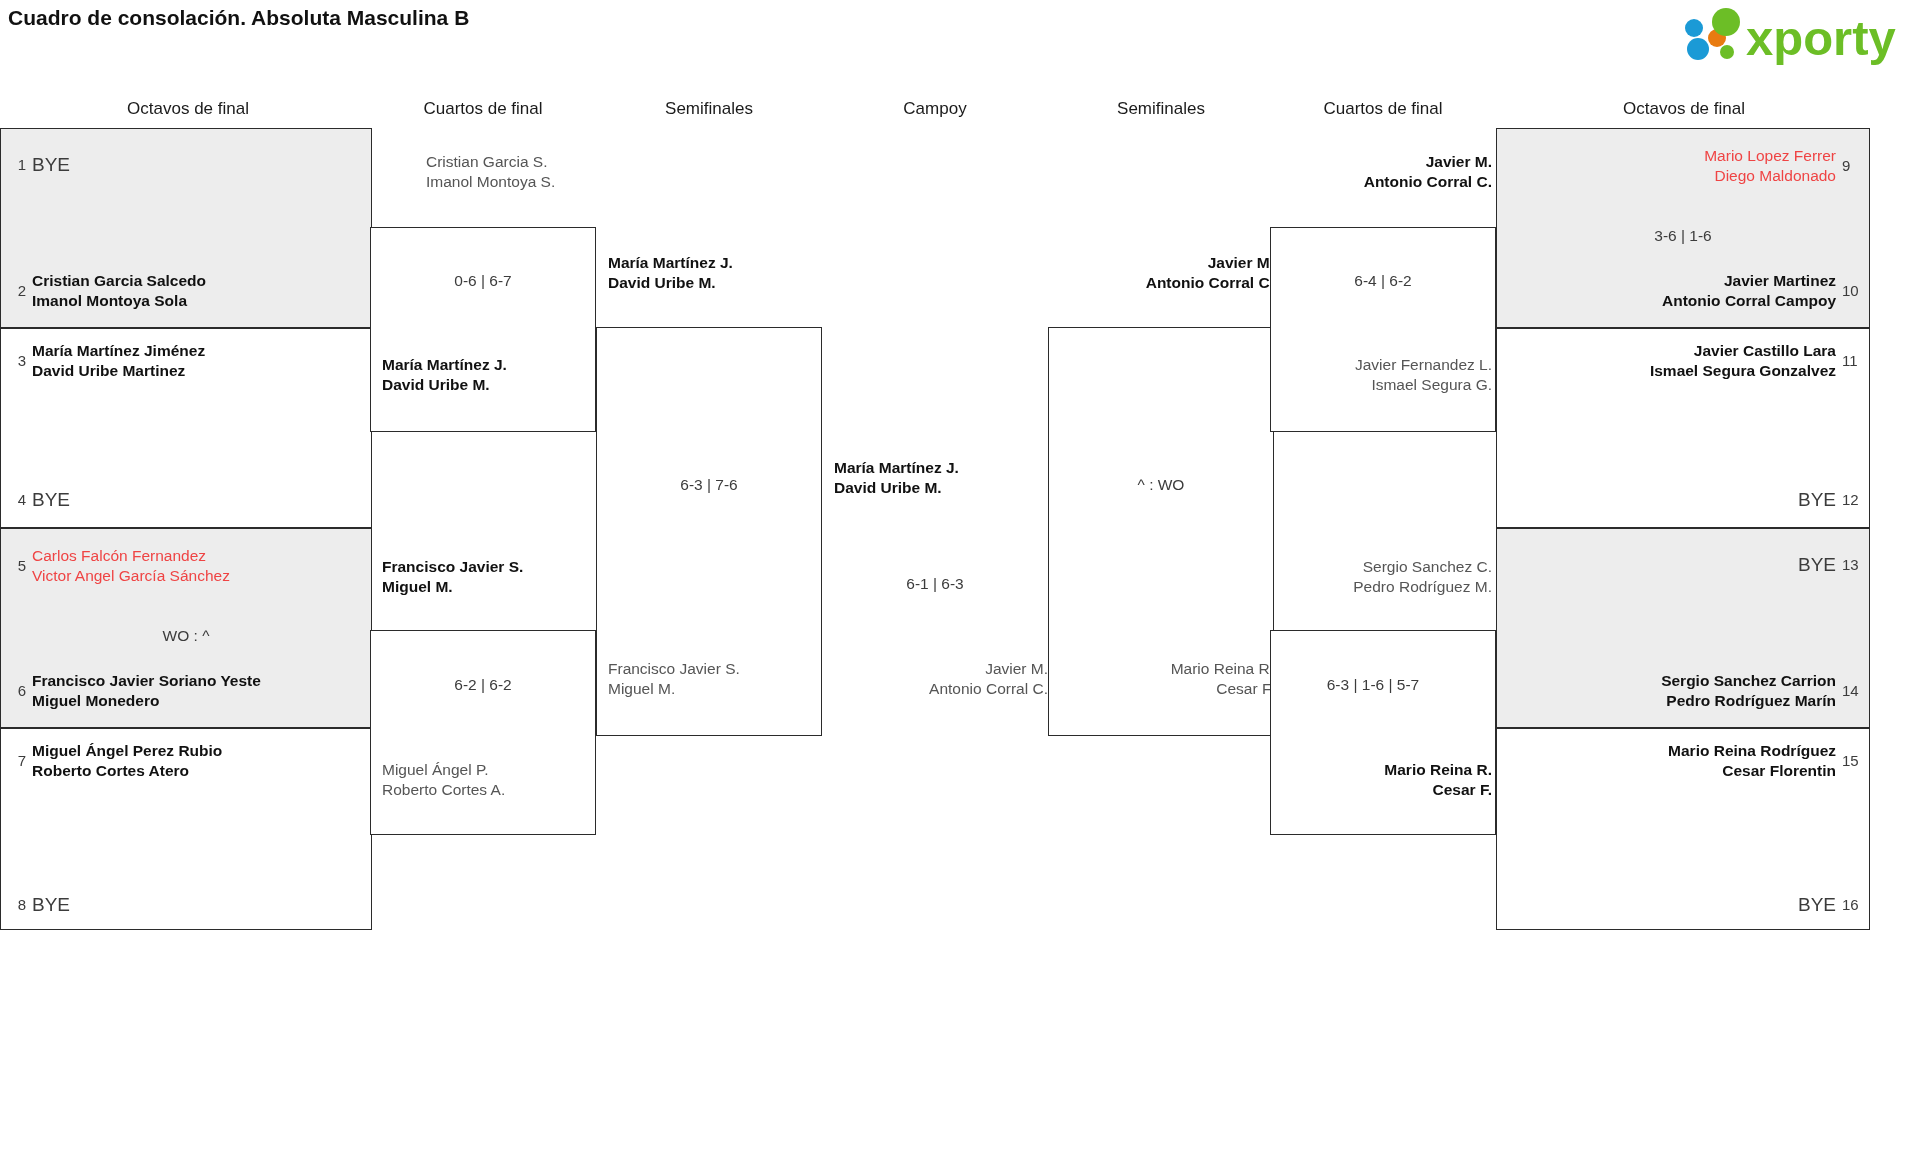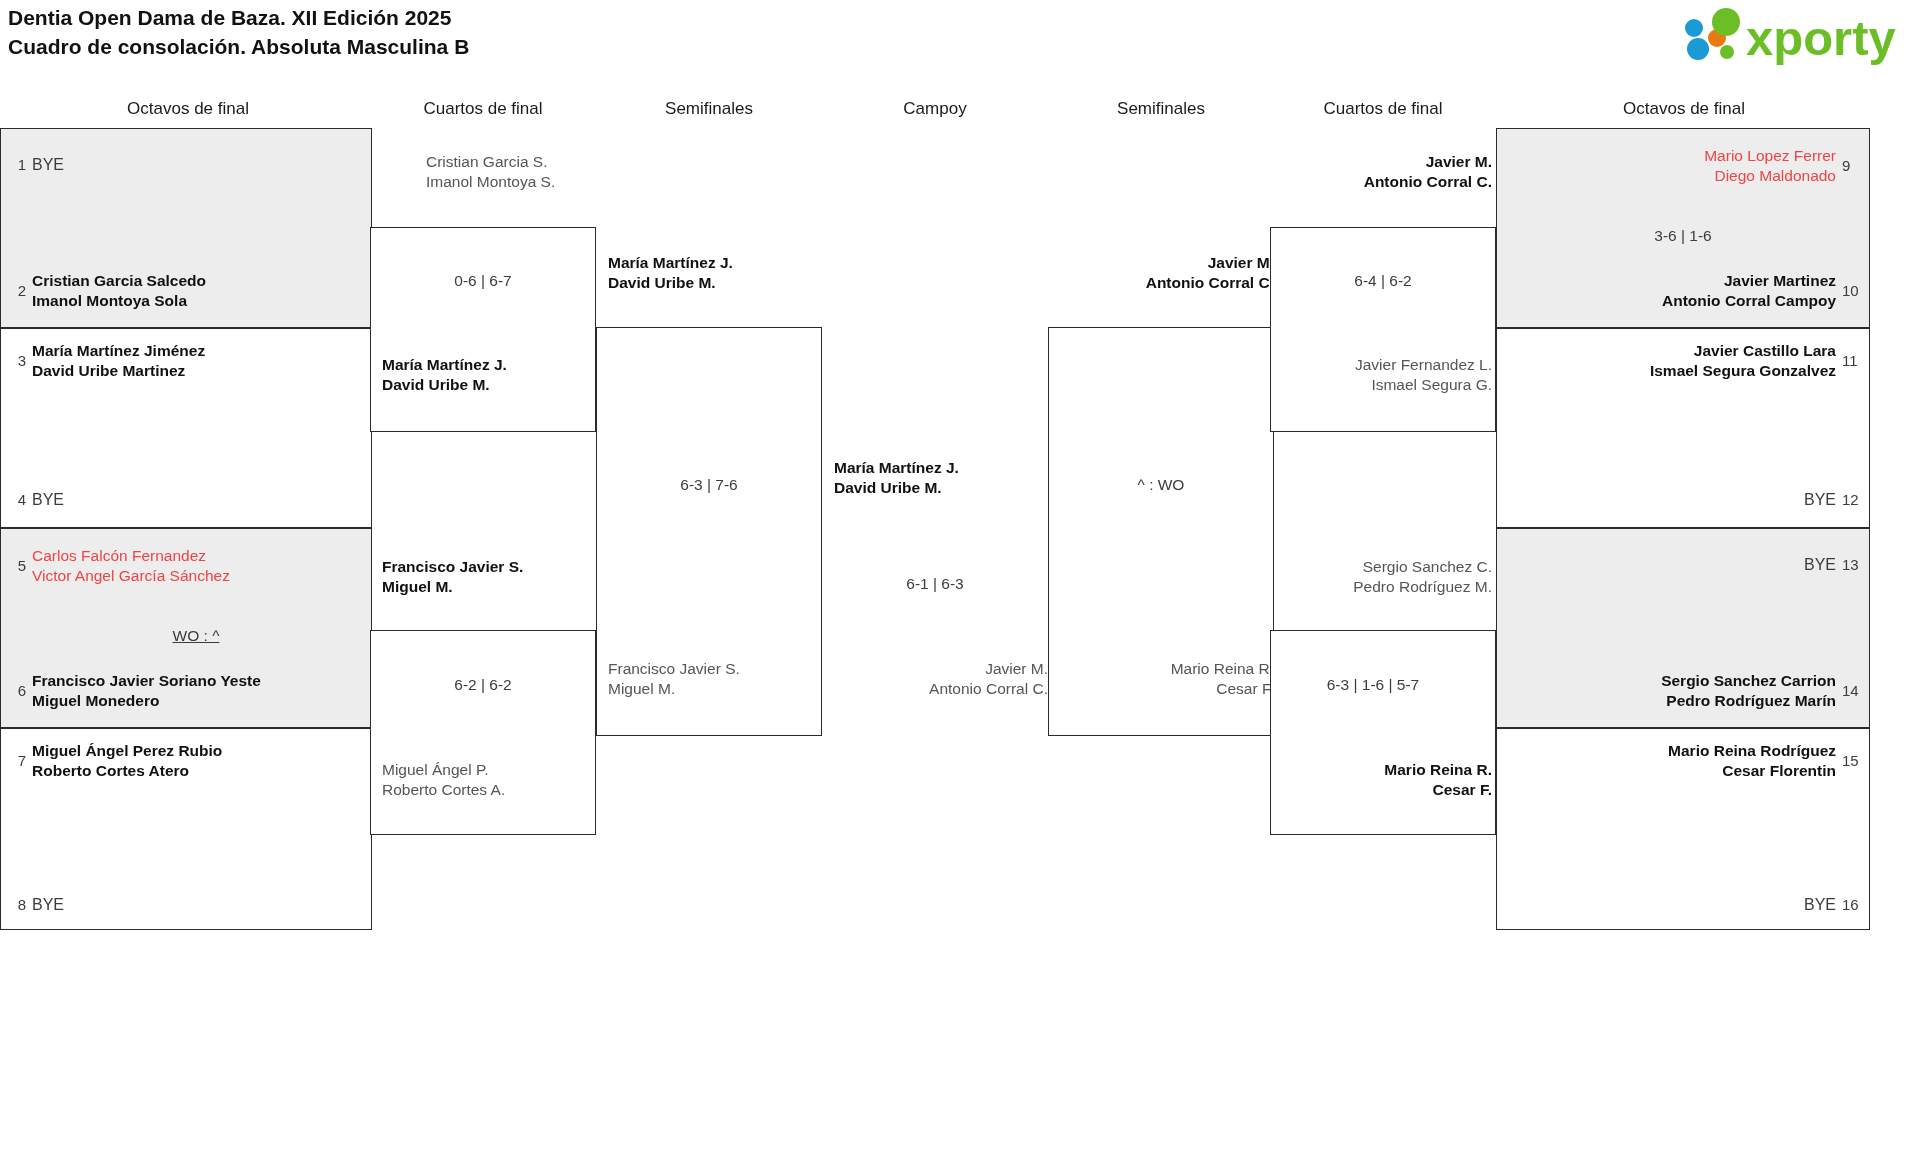--- a/index.html
+++ b/index.html
@@ -25,21 +25,21 @@
 
   
   .slot{position:absolute;box-sizing:border-box;display:flex;align-items:center;}
   .seed{
     font-size:15px;color:#3c3c3c;width:26px;flex:0 0 26px;text-align:right;
     line-height:1.25;
   }
   .names{font-size:15.5px;line-height:1.26;padding:0 6px;}
   .names.win{font-weight:bold;color:#111;}
   .names.lose{font-weight:normal;color:#ef4444;}
-  .names.bye{font-weight:normal;color:#3c3c3c;font-size:16px;}
+  .names.bye{font-weight:normal;color:#3c3c3c;font-size:19px;}
 
   
   .slot.r{flex-direction:row-reverse;}
   .slot.r .seed{text-align:left;}
   .slot.r .names{text-align:right;}
 
   
   .score{
     position:absolute;font-size:15.5px;color:#3c3c3c;text-align:center;width:100%;
     left:0;
@@ -48,21 +48,20 @@
   
   .adv{position:absolute;font-size:15.5px;line-height:1.26;white-space:nowrap;}
   .adv.win{font-weight:bold;color:#111;}
   .adv.lose{font-weight:normal;color:#555;}
   .adv.r{text-align:right;}
 </style>
 </head>
 <body>
 
 <div class="abs" id="title">
-  <div>Dentia Open Dama de Baza. XII Edición 2025</div>
   <div>Cuadro de consolación. Absoluta Masculina B</div>
 </div>
 
 <div class="abs" id="logo">
   <svg width="230" height="62" viewBox="0 0 230 62">
     <circle cx="22" cy="22" r="9" fill="#1b9ad6"></circle>
     <circle cx="26" cy="43" r="11" fill="#1b9ad6"></circle>
     <circle cx="45" cy="32" r="9" fill="#e87b10"></circle>
     <circle cx="54" cy="16" r="14" fill="#6cbe26"></circle>
     <circle cx="55" cy="46" r="7" fill="#6cbe26"></circle>
@@ -109,21 +108,21 @@
 </div>
 
 <div class="abs box shade" style="left:0px;top:528px;width:372px;height:200px;"></div>
 <div class="slot" style="left:0px;top:545px;width:372px;height:42px;">
   <span class="seed">5</span>
   <span class="names lose">
     <span>Carlos Falcón Fernandez</span><br>
     <span>Victor Angel García Sánchez</span>
   </span>
 </div>
-<div class="abs score" style="left:10px;top:627px;width:372px;text-decoration:underline;">WO : ^</div>
+<div class="abs score" style="left:0px;top:627px;width:372px;">WO : ^</div>
 <div class="slot" style="left:0px;top:670px;width:372px;height:42px;">
   <span class="seed">6</span>
   <span class="names win">
     <span>Francisco Javier Soriano Yeste</span><br>
     <span>Miguel Monedero</span>
   </span>
 </div>
 
 <div class="abs box" style="left:0px;top:728px;width:372px;height:202px;"></div>
 <div class="slot" style="left:0px;top:740px;width:372px;height:42px;">

